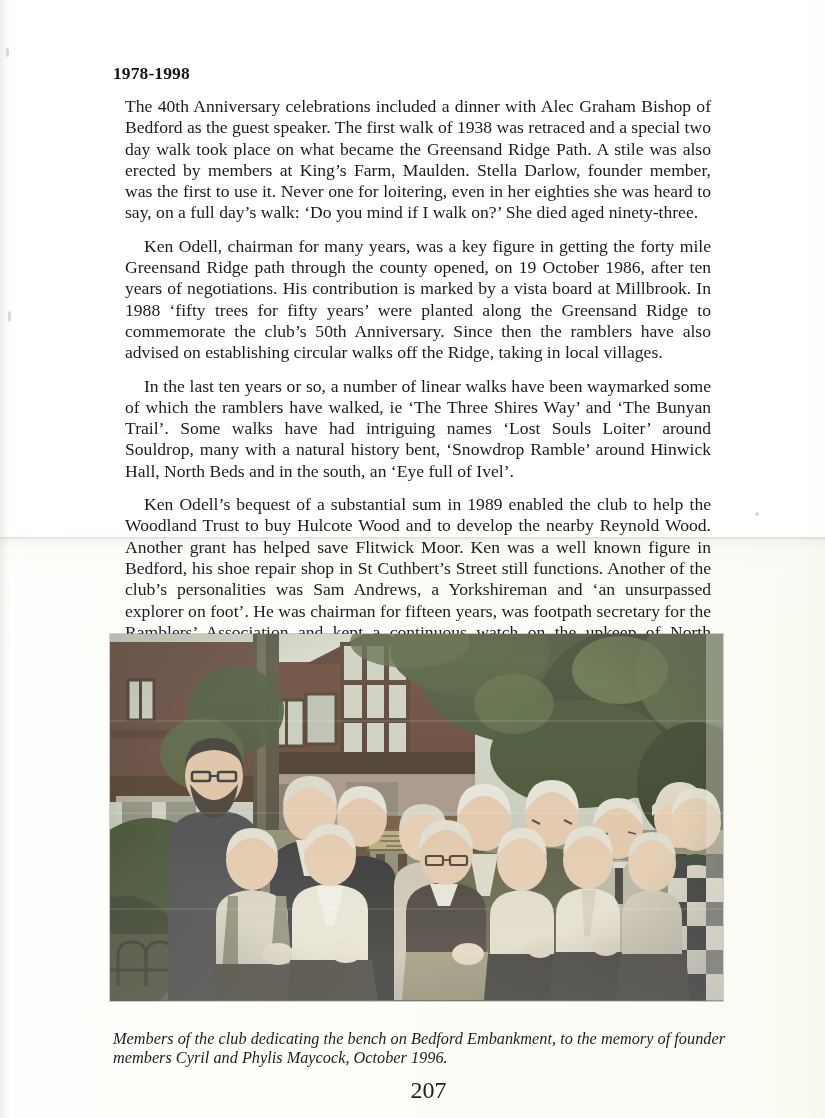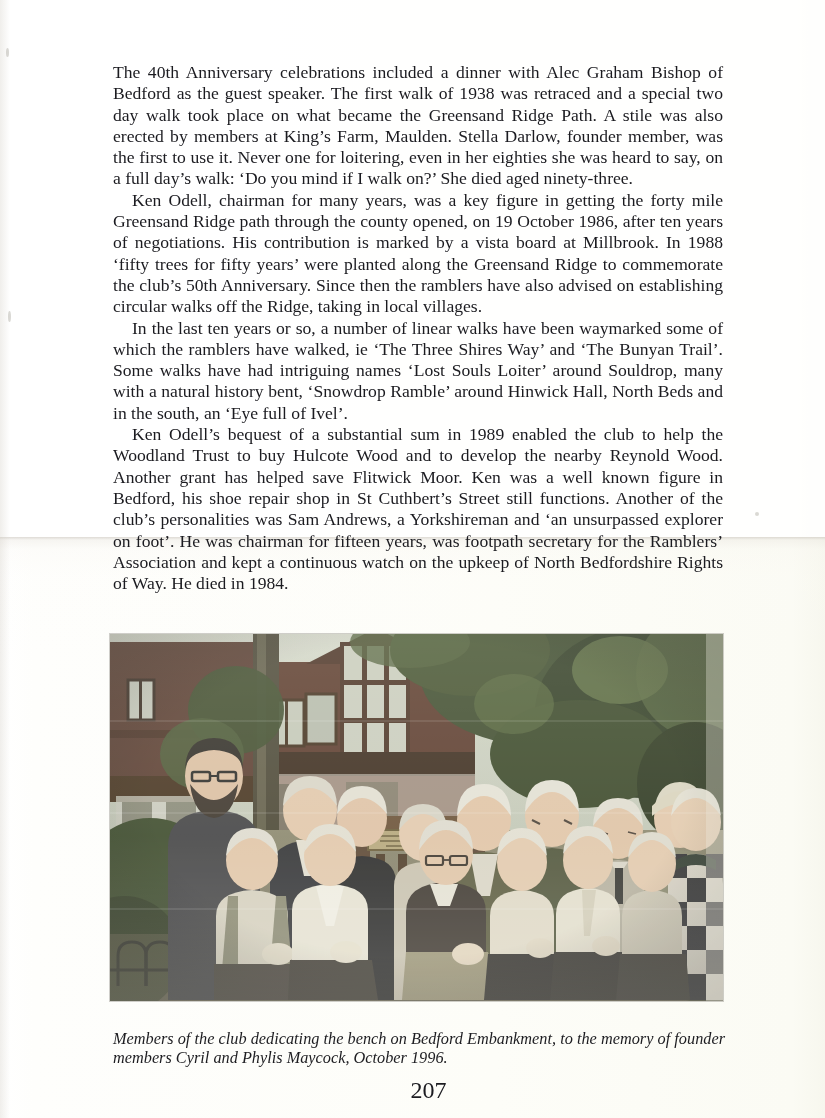--- a/index.html
+++ b/index.html
@@ -66,21 +66,21 @@
     letter-spacing: 0.1px;
     color: #16161a;
     margin: 0 0 1px 0;
   }
   .para {
     font-size: 17.6px;
     line-height: 21.3px;
     text-align: justify;
     text-justify: inter-word;
     color: #1b1b20;
-    margin: 0;
+    margin: 12px;
     hyphens: none;
   }
   .para.indent { text-indent: 19px; }
 
   
   #photo-figure {
     position: absolute;
     left: 110px;
     top: 634px;
     width: 613px;
@@ -125,20 +125,21 @@
 
 <div id="scan-page"></div>
 <div id="scan-band-top"></div>
 <div id="scan-band-lower"></div>
 <div id="scan-edge-left"></div>
 <div id="scan-speck-a"></div>
 <div id="scan-speck-b"></div>
 <div id="scan-speck-c"></div>
 
 <div id="content">
+  <h1 id="heading">1978-1998</h1>
   <p class="para">The 40th Anniversary celebrations included a dinner with Alec Graham Bishop of Bedford as the guest speaker. The first walk of 1938 was retraced and a special two day walk took place on what became the Greensand Ridge Path. A stile was also erected by members at King’s Farm, Maulden. Stella Darlow, founder member, was the first to use it. Never one for loitering, even in her eighties she was heard to say, on a full day’s walk: ‘Do you mind if I walk on?’ She died aged ninety-three.</p>
   <p class="para indent">Ken Odell, chairman for many years, was a key figure in getting the forty mile Greensand Ridge path through the county opened, on 19 October 1986, after ten years of negotiations. His contribution is marked by a vista board at Millbrook. In 1988 ‘fifty trees for fifty years’ were planted along the Greensand Ridge to commemorate the club’s 50th Anniversary. Since then the ramblers have also advised on establishing circular walks off the Ridge, taking in local villages.</p>
   <p class="para indent">In the last ten years or so, a number of linear walks have been waymarked some of which the ramblers have walked, ie ‘The Three Shires Way’ and ‘The Bunyan Trail’. Some walks have had intriguing names ‘Lost Souls Loiter’ around Souldrop, many with a natural history bent, ‘Snowdrop Ramble’ around Hinwick Hall, North Beds and in the south, an ‘Eye full of Ivel’.</p>
   <p class="para indent">Ken Odell’s bequest of a substantial sum in 1989 enabled the club to help the Woodland Trust to buy Hulcote Wood and to develop the nearby Reynold Wood. Another grant has helped save Flitwick Moor. Ken was a well known figure in Bedford, his shoe repair shop in St Cuthbert’s Street still functions. Another of the club’s personalities was Sam Andrews, a Yorkshireman and ‘an unsurpassed explorer on foot’. He was chairman for fifteen years, was footpath secretary for the Ramblers’ Association and kept a continuous watch on the upkeep of North Bedfordshire Rights of Way. He died in 1984.</p>
 </div>
 
 <div id="photo-figure">
   <div id="photograph">
     <svg width="613" height="367" viewBox="0 0 613 367" aria-hidden="true">
       <defs>

